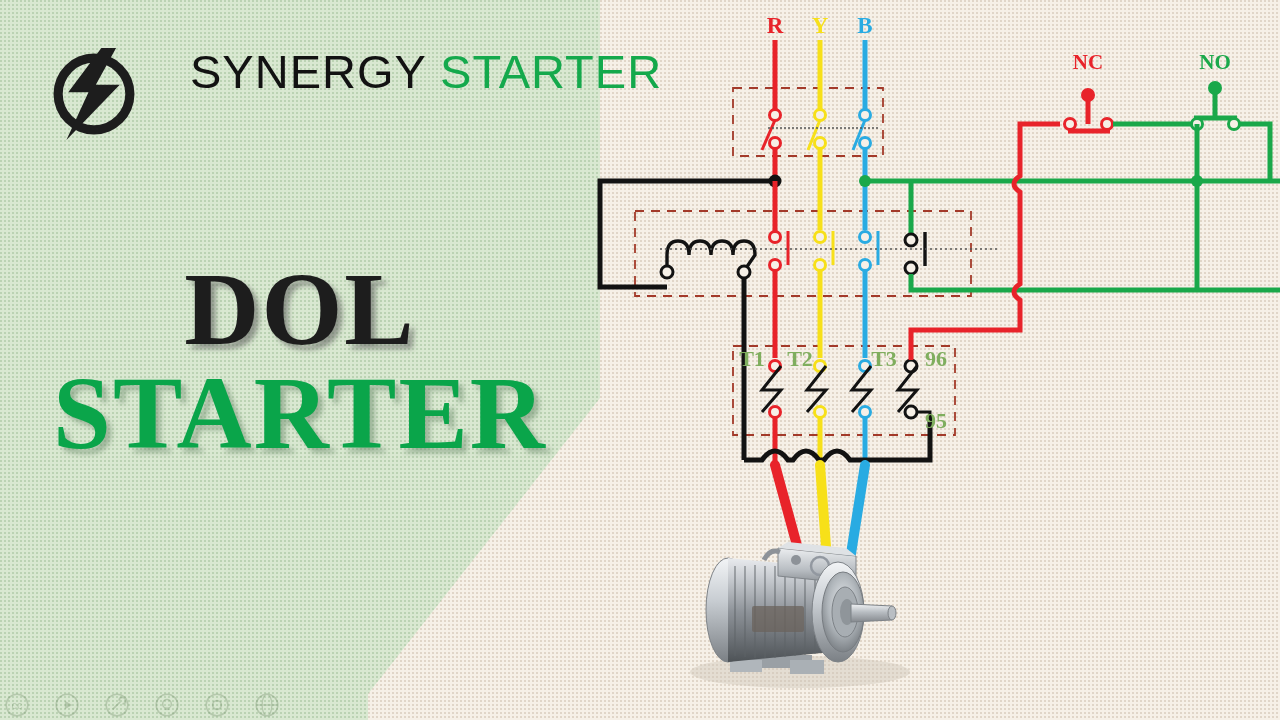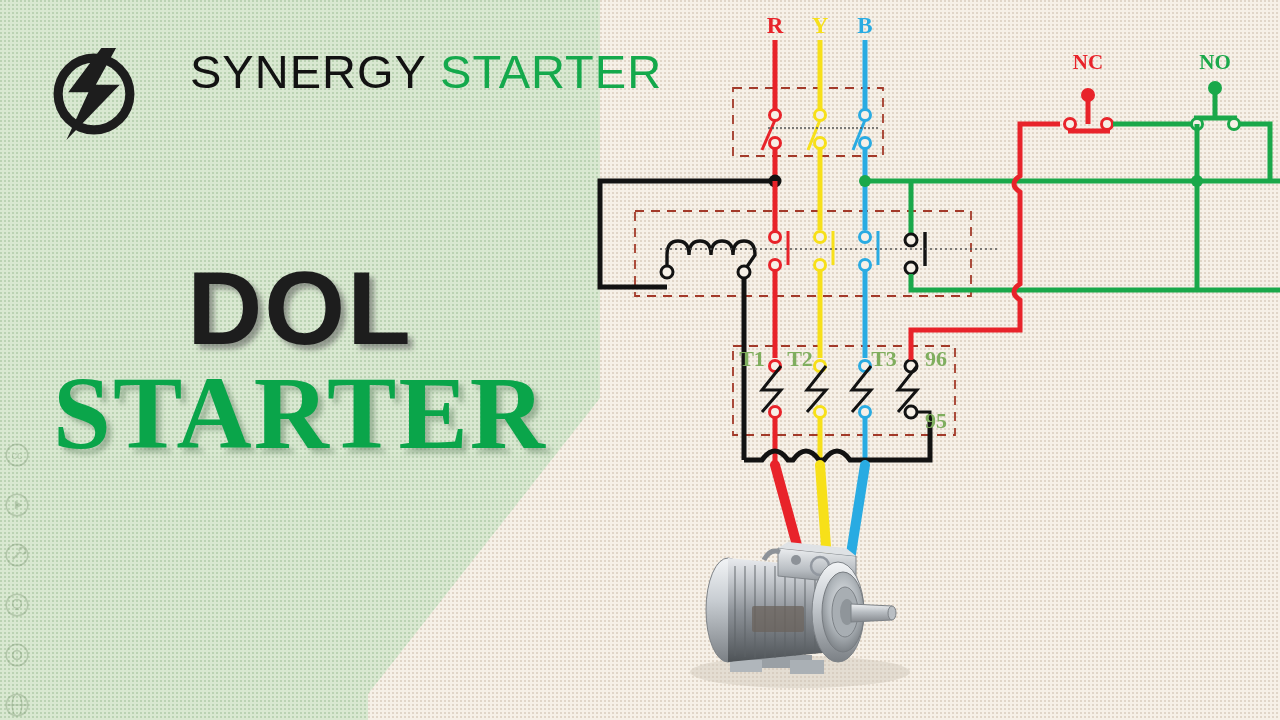--- a/index.html
+++ b/index.html
@@ -35,30 +35,30 @@
   }
   .bw-energy{color:#121212;}
   .bw-synergy{color:#14a94c;}
   #tagline{
     position:absolute;left:232px;top:66px;font-size:27px;color:#1b1b1b;
     font-family:"Liberation Sans", sans-serif;letter-spacing:0.3px;
   }
   
   #headline{position:absolute;left:0px;top:258px;width:600px;text-align:center;}
   #title-dol{
-    font-family:Liberation Sans, sans-serif;font-weight:bold;font-size:104px;line-height:0.98;
+    font-family:Liberation Serif, serif;font-weight:bold;font-size:104px;line-height:0.98;
     color:#1d1d1d;text-shadow:5px 5px 5px rgba(90,90,90,0.55);letter-spacing:2px;
   }
   #title-starter{
     font-family:"Liberation Serif", serif;font-weight:bold;font-size:104px;line-height:1.02;
     color:#0aa54a;text-shadow:5px 5px 5px rgba(110,140,110,0.55);letter-spacing:2px;
     margin-top:0;
   }
   
-  #watermarks{position:absolute;left:4px;bottom:2px;display:flex;gap:24px;opacity:0.25;flex-direction:column;}
+  #watermarks{position:absolute;left:4px;bottom:2px;display:flex;gap:24px;opacity:0.25;}
   .wm{width:26px;height:26px;}
   
   #diagram{position:absolute;left:0;top:0;width:1280px;height:720px;}
   .lbl{font-family:"Liberation Serif", serif;font-weight:bold;}
 </style>
 </head>
 <body>
 
 <div id="canvas">
 

